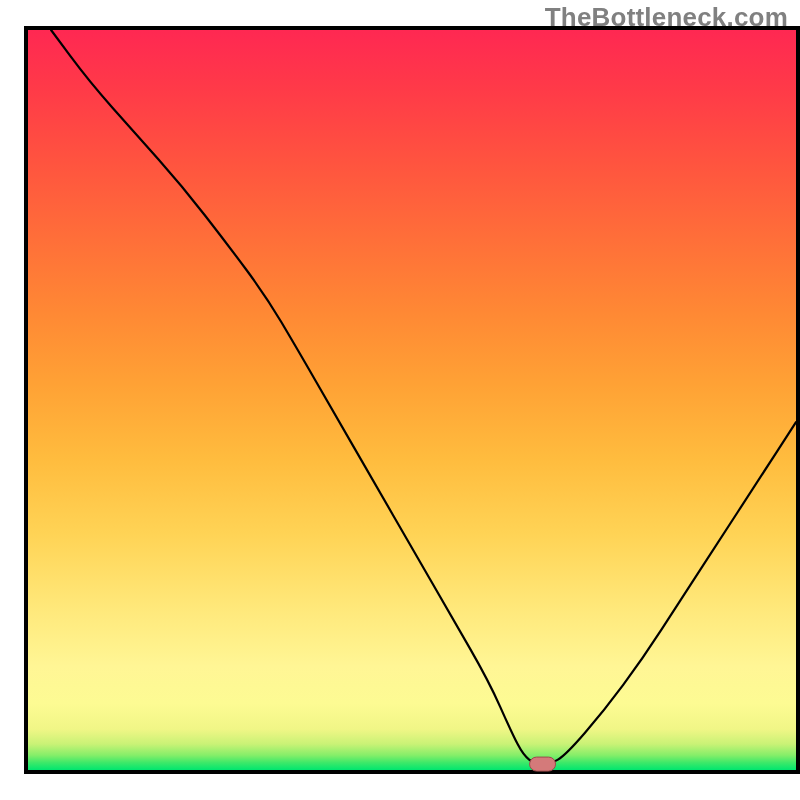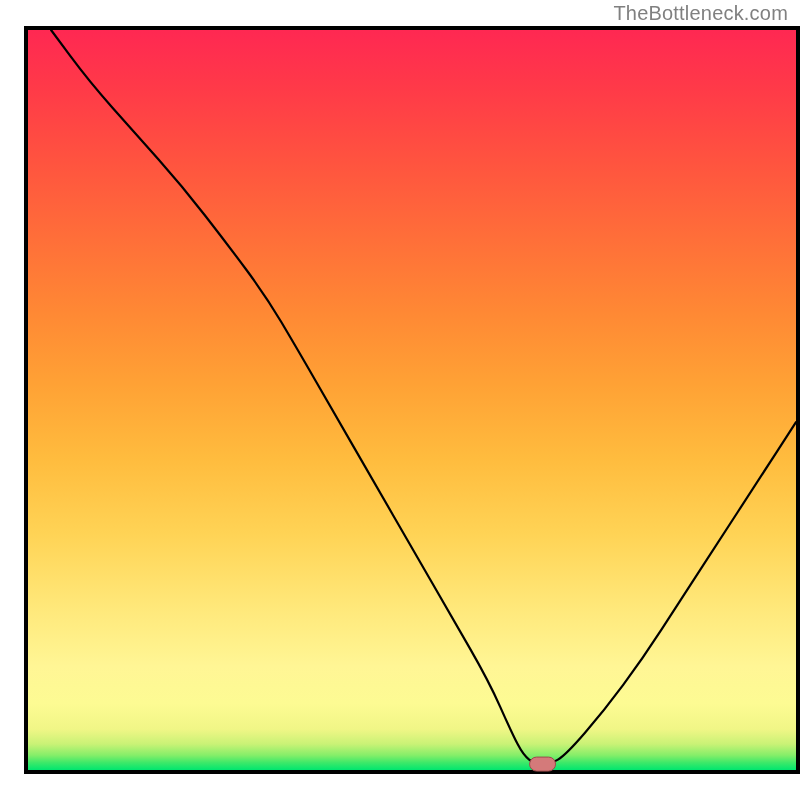--- a/index.html
+++ b/index.html
@@ -12,22 +12,22 @@
   }
   #container {
     position: relative;
     width: 800px;
     height: 800px;
   }
   #watermark {
     position: absolute;
     top: 2px;
     right: 12px;
-    font-size: 20px;
-    font-weight: 400;
+    font-size: 26px;
+    font-weight: 700;
     color: #808080;
     letter-spacing: 0.2px;
     z-index: 10;
   }
   svg {
     display: block;
   }
 </style>
 </head>
 <body>

